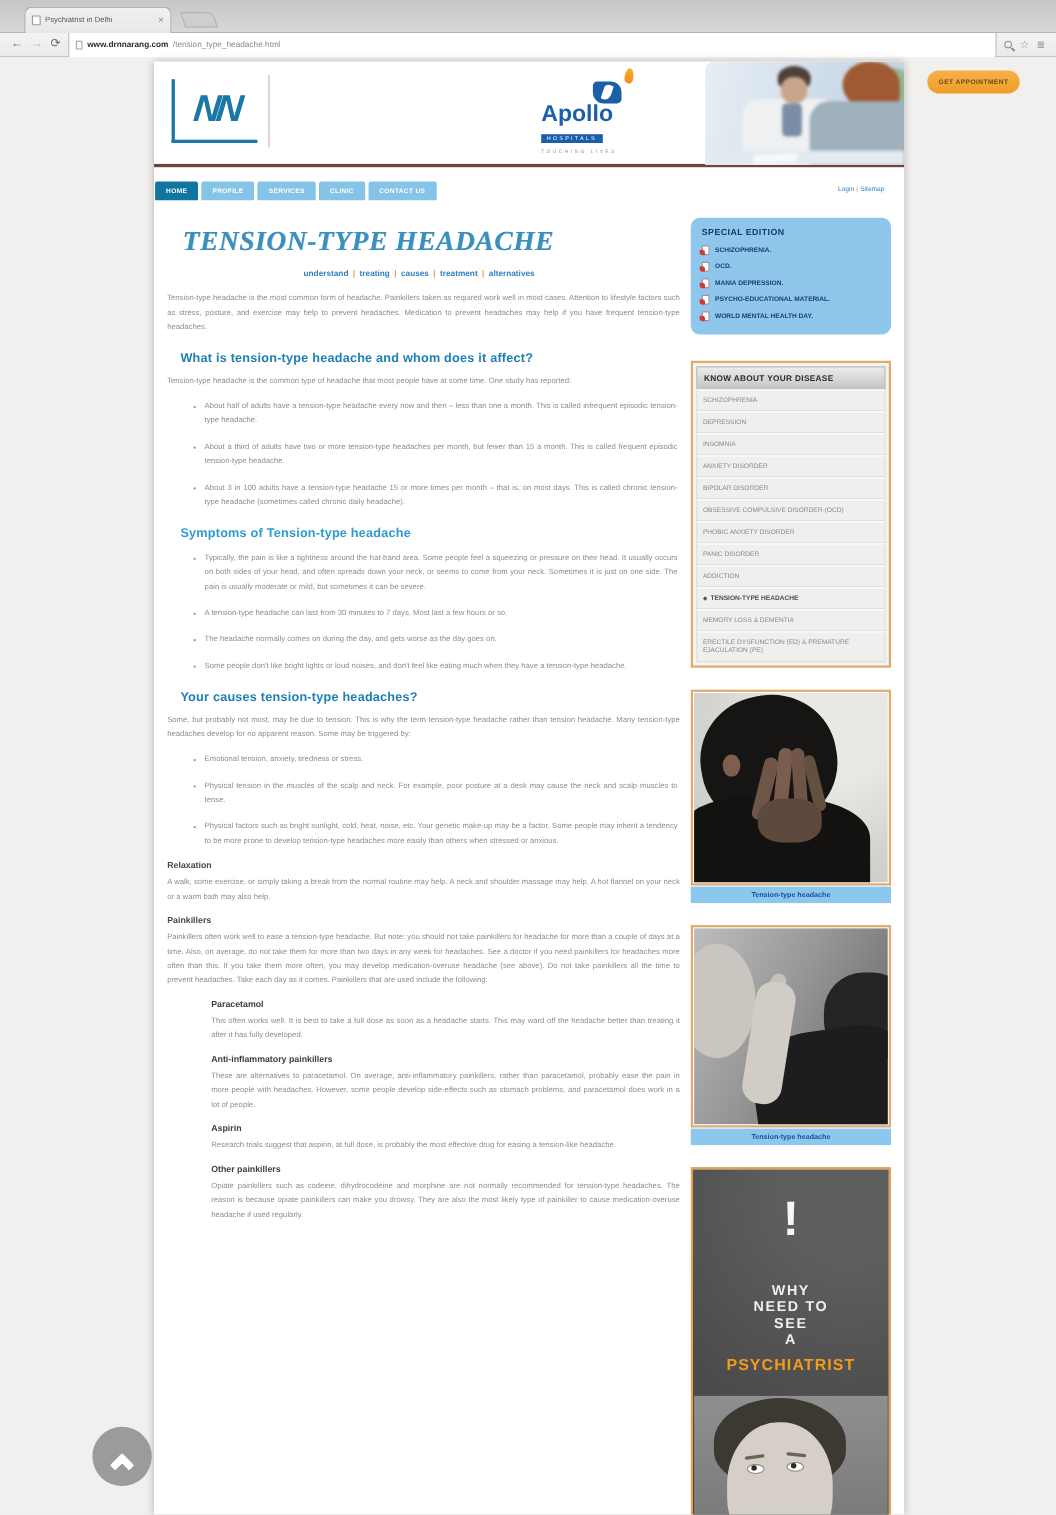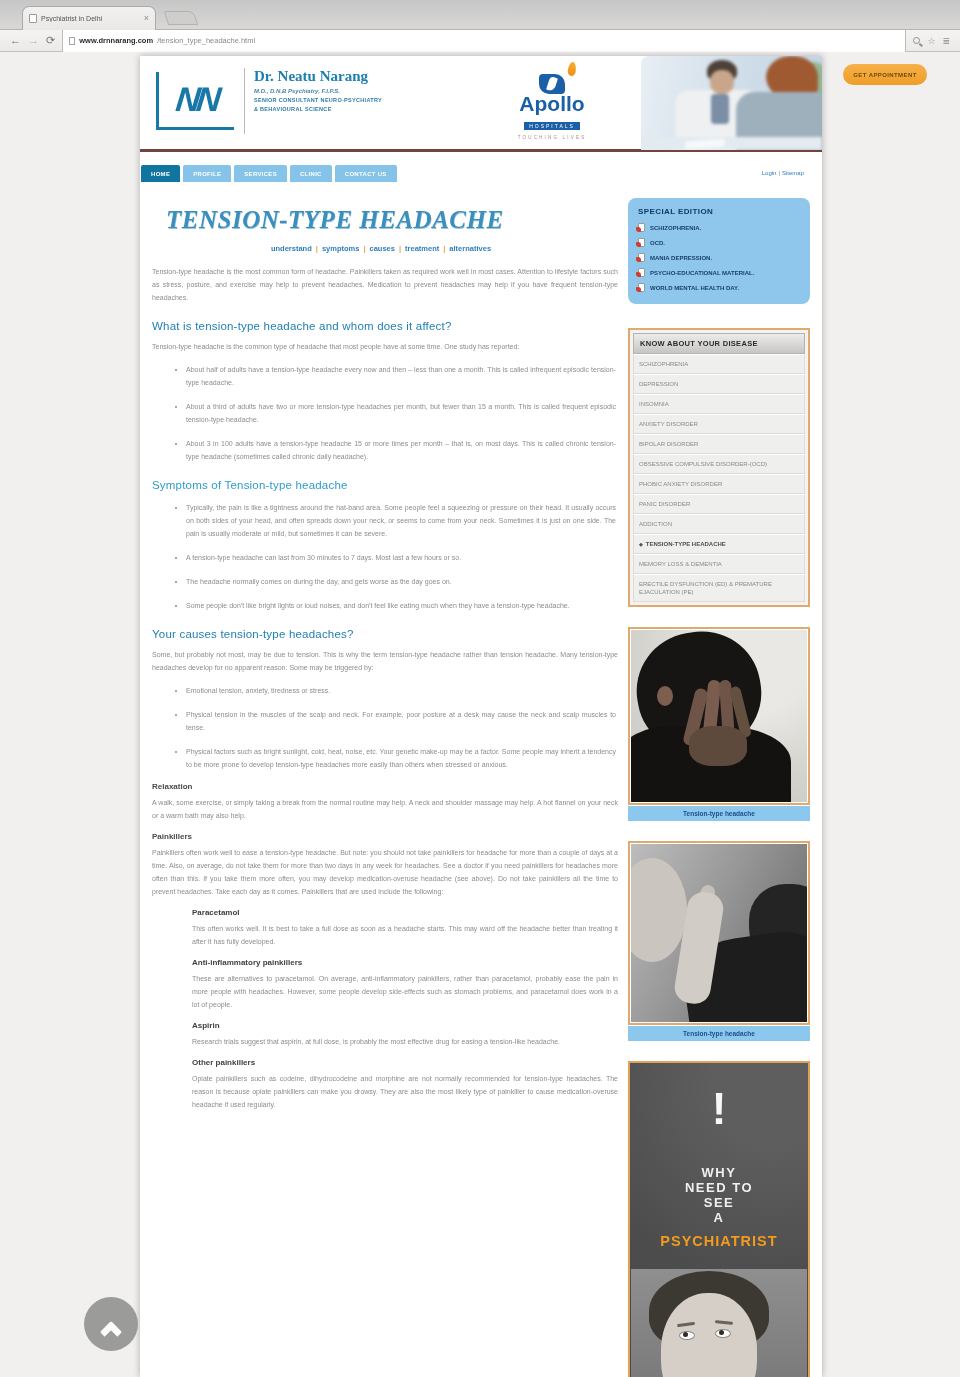--- a/index.html
+++ b/index.html
@@ -45,21 +45,21 @@
   .nn-logo { position:absolute; left:16px; top:16px; width:78px; height:58px;
     border-left:3px solid #1878a8; border-bottom:3px solid #1878a8;
     display:flex; align-items:center; justify-content:center; }
   .nn-logo span { font-size:34px; font-weight:bold; font-style:italic; color:#1878a8;
     letter-spacing:-4px; transform:skewX(-6deg); }
   .vdiv { position:absolute; left:104px; top:12px; width:1px; height:66px; background:#b9b9b9; }
   .doc-block { position:absolute; left:114px; top:12px; }
   .doc-name { font-family:"Liberation Serif", serif; font-size:15px; font-weight:bold; color:#1b7fae; }
   .doc-cred { font-size:6px; font-style:italic; font-weight:bold; color:#4c86a8; margin-top:3px; }
   .doc-role { font-size:5.5px; font-weight:bold; color:#2b7ca5; margin-top:3px; letter-spacing:.3px; }
-  .apollo { position:absolute; left:352px; top:6px; width:120px; text-align:center; }
+  .apollo { position:absolute; left:352px; top:6px; width:120px; }
   .apollo-flame { width:8px; height:14px; background:linear-gradient(#f8b02c,#ef8d1d);
     border-radius:50% 50% 50% 50%/ 65% 65% 35% 35%; margin:0 auto 0 76px; transform:rotate(8deg); }
   .apollo-mark { width:26px; height:20px; margin:-2px auto 0; background:#1b5fa8;
     border-radius:4px 10px 4px 10px; position:relative; }
   .apollo-mark::after { content:""; position:absolute; left:9px; top:3px; width:8px; height:14px;
     background:#fff; border-radius:4px 1px 6px 1px; transform:rotate(18deg); }
   .apollo-name { font-size:21px; font-weight:bold; color:#1b5fa8; line-height:20px; }
   .apollo-sub { display:inline-block; background:#1b5fa8; color:#fff; font-size:5px;
     letter-spacing:2px; padding:1px 5px; margin-top:1px; }
   .apollo-tag { font-size:4.5px; letter-spacing:2.2px; color:#a98c8c; margin-top:3px; }
@@ -94,21 +94,21 @@
   .main { width:466px; }
   .aside { width:182px; }
 
   .title { font-family:"Liberation Serif", serif; font-style:italic; font-weight:bold;
     font-size:25px; color:#3a8fbc; margin:8px 0 10px 14px; letter-spacing:.5px;
     text-shadow:.5px .5px 0 #9cc4da; }
   .anchors { text-align:center; font-size:7.5px; font-weight:bold; margin-bottom:12px; }
   .anchor { color:#2e7fc1; cursor:pointer; }
   .anchors .sep { color:#f0a040; margin:0 4px; }
   p.body, li.body { font-size:7px; color:#8e8d8a; line-height:13px; text-align:justify; }
-  h2.sec { font-size:11.5px; font-weight:normal; margin:16px 0 8px; letter-spacing:.2px; }
+  h2.sec { font-size:11.5px; font-weight:bold; margin:16px 12px 8px; letter-spacing:.2px; }
   h2.tone-a { color:#1f7fb3; }
   h2.tone-b { color:#2f9ccd; }
   ul.blist { list-style:disc; margin:10px 0 4px 34px; padding-right:2px; }
   ul.blist li { margin-bottom:11px; }
   .treat-item { margin-top:10px; }
   .treat-item h3 { font-size:8px; font-weight:bold; color:#4a4a48; margin-bottom:5px; }
   .treat-item.indent { margin-left:40px; }
   .treat-item.indent h3 { color:#3f3f3d; }
 
   
@@ -207,26 +207,20 @@
 
   <button class="get-appt">GET APPOINTMENT</button>
 
   <div class="sheet">
 
     <div class="masthead">
       <div class="nn-logo">
           <span>NN</span>
         </div>
       <div class="vdiv"></div>
-      <div class="doc-block">
-        <div class="doc-name">Dr. Neatu Narang</div>
-        <div class="doc-cred">M.D., D.N.B Psychiatry, F.I.P.S.</div>
-        <div class="doc-role">SENIOR CONSULTANT NEURO-PSYCHIATRY</div>
-        <div class="doc-role">&amp; BEHAVIOURAL SCIENCE</div>
-      </div>
       <div class="apollo">
         <div class="apollo-flame"></div>
         <div class="apollo-mark"></div>
         <div class="apollo-name">Apollo</div>
         <div><span class="apollo-sub">HOSPITALS</span></div>
         <div class="apollo-tag">TOUCHING LIVES</div>
       </div>
       <div class="consult-photo">
         <div class="blurwrap">
           <div class="ph plant"></div>
@@ -254,21 +248,21 @@
     <div class="auth" style="position:absolute; right:0; top:114px;">
       
     <span><span class="lnk">Login</span><span class="sep">|</span></span><span><span class="lnk">Sitemap</span><span class="sep"></span></span></div>
 
     <div class="content">
       <div class="main">
         <h1 class="title">TENSION-TYPE HEADACHE</h1>
 
         <div class="anchors">
           
-        <span><span class="anchor">understand</span><span class="sep">|</span></span><span><span class="anchor">symptoms</span><span class="sep">|</span></span><span><span class="anchor">causes</span><span class="sep">|</span></span><span><span class="anchor">treatment</span><span class="sep">|</span></span><span><span class="anchor">alternatives</span><span class="sep"></span></span></div>
+        <span><span class="anchor">understand</span><span class="sep">|</span></span><span><span class="anchor">treating</span><span class="sep">|</span></span><span><span class="anchor">causes</span><span class="sep">|</span></span><span><span class="anchor">treatment</span><span class="sep">|</span></span><span><span class="anchor">alternatives</span><span class="sep"></span></span></div>
 
         <p class="body">Tension-type headache is the most common form of headache. Painkillers taken as required work well in most cases. Attention to lifestyle factors such as stress, posture, and exercise may help to prevent headaches. Medication to prevent headaches may help if you have frequent tension-type headaches.</p>
 
         <h2 class="sec tone-a">What is tension-type headache and whom does it affect?</h2>
         <p class="body">Tension-type headache is the common type of headache that most people have at some time. One study has reported:</p>
         <ul class="blist">
 
         <li class="body">About half of adults have a tension-type headache every now and then – less than one a month. This is called infrequent episodic tension-type headache.</li>
             <li class="body">About a third of adults have two or more tension-type headaches per month, but fewer than 15 a month. This is called frequent episodic tension-type headache.</li>
             <li class="body">About 3 in 100 adults have a tension-type headache 15 or more times per month – that is, on most days. This is called chronic tension-type headache (sometimes called chronic daily headache).</li>

